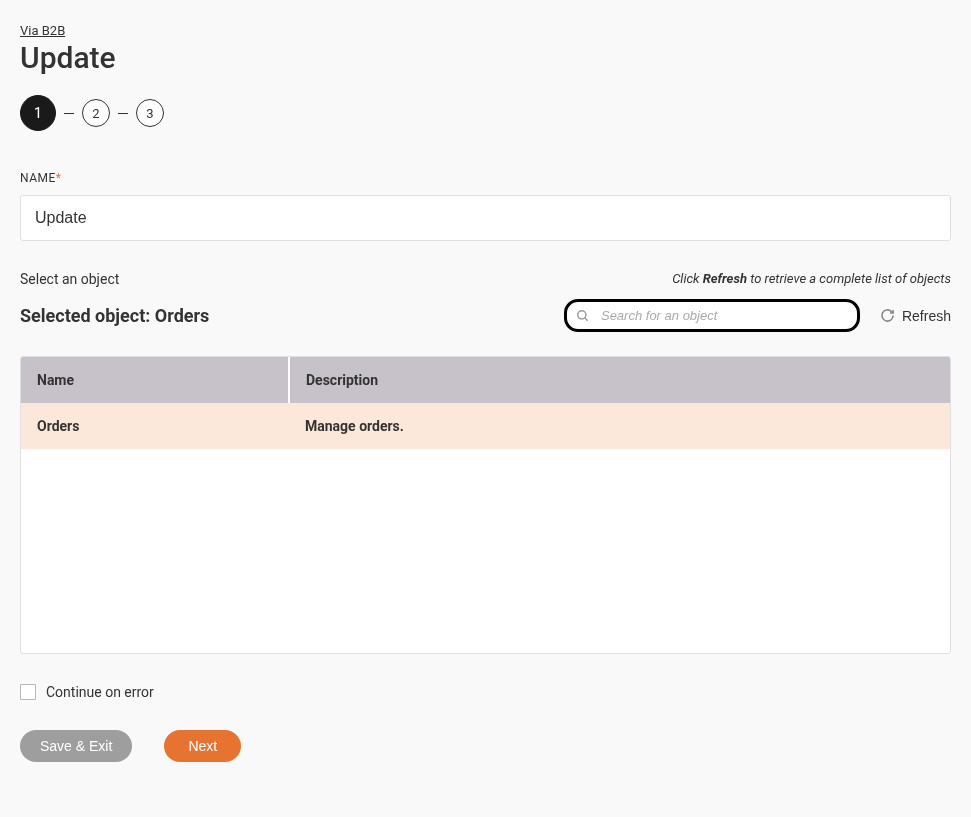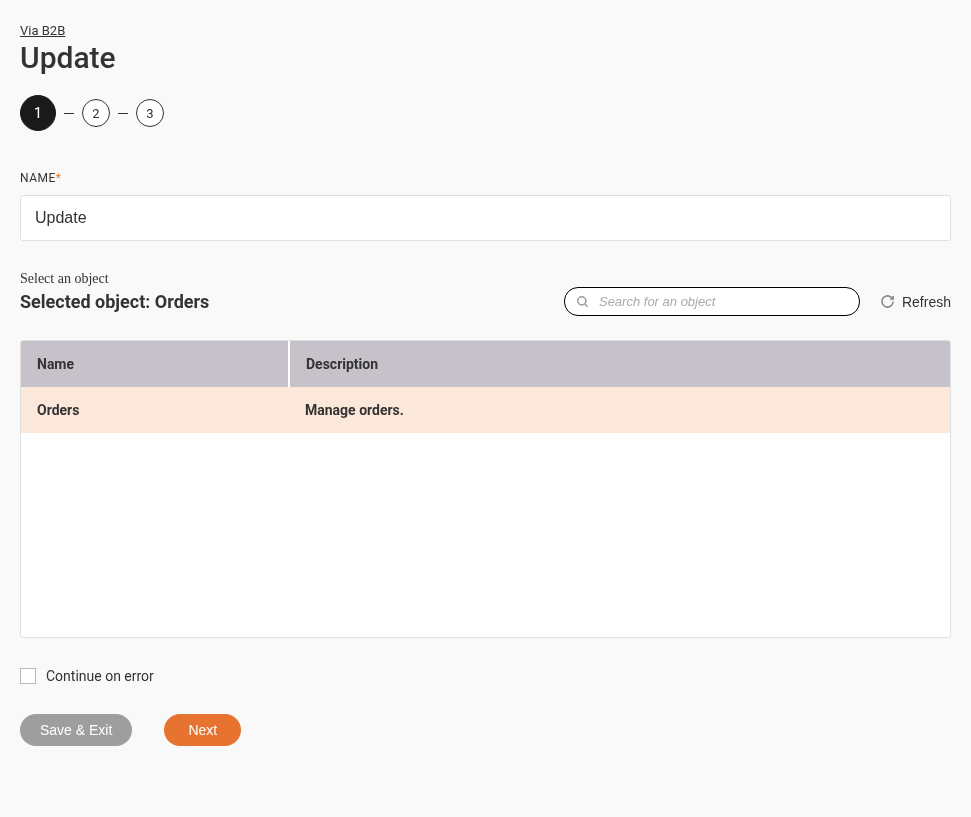--- a/index.html
+++ b/index.html
@@ -78,21 +78,21 @@
       padding: 13px 14px;
       font-size: 16px;
       color: #333;
       background: #fff;
       margin-bottom: 30px;
     }
     .object-row-header {
       display: flex;
       justify-content: space-between;
       align-items: flex-start;
-      font-family: Liberation Serif, serif;
+      margin-bottom: 12px;
     }
     .object-row-header-left {
       font-size: 14px;
       color: #333;
     }
     .object-row-header-right {
       font-size: 13px;
       font-style: italic;
       color: #333;
     }
@@ -122,21 +122,21 @@
       align-items: center;
     }
     .search-icon {
       position: absolute;
       left: 12px;
       color: #999;
       width: 14px;
       height: 14px;
     }
     .search-input {
-      border: 1px solid #000000;
+      border: 3px solid #000000;
       border-radius: 14px;
       padding: 6px 14px 6px 34px;
       font-size: 13px;
       font-style: italic;
       color: #999;
       width: 296px;
       background: #fff;
     }
     .search-input::placeholder {
       color: #aaa;
@@ -251,20 +251,23 @@
   <div class="step small">3</div>
 </div>
 
 <label class="field-label">
   <span>NAME</span><span class="required-asterisk">*</span>
 </label>
 <input type="text" class="text-input" value="Update" style="">
 
 <div class="object-row-header">
   <div class="object-row-header-left">Select an object</div>
+  <div class="object-row-header-right">
+    <span>Click </span><span class="bold">Refresh</span><span> to retrieve a complete list of objects</span>
+  </div>
 </div>
 
 <div class="search-refresh-row">
   <div class="selected-object">
     <span>Selected object: </span><span>Orders</span>
   </div>
   <div class="search-refresh-right">
     <div class="search-wrapper">
       <svg class="search-icon" viewBox="0 0 24 24" fill="none" stroke="currentColor" stroke-width="2.5">
         <circle cx="10" cy="10" r="7"></circle>

